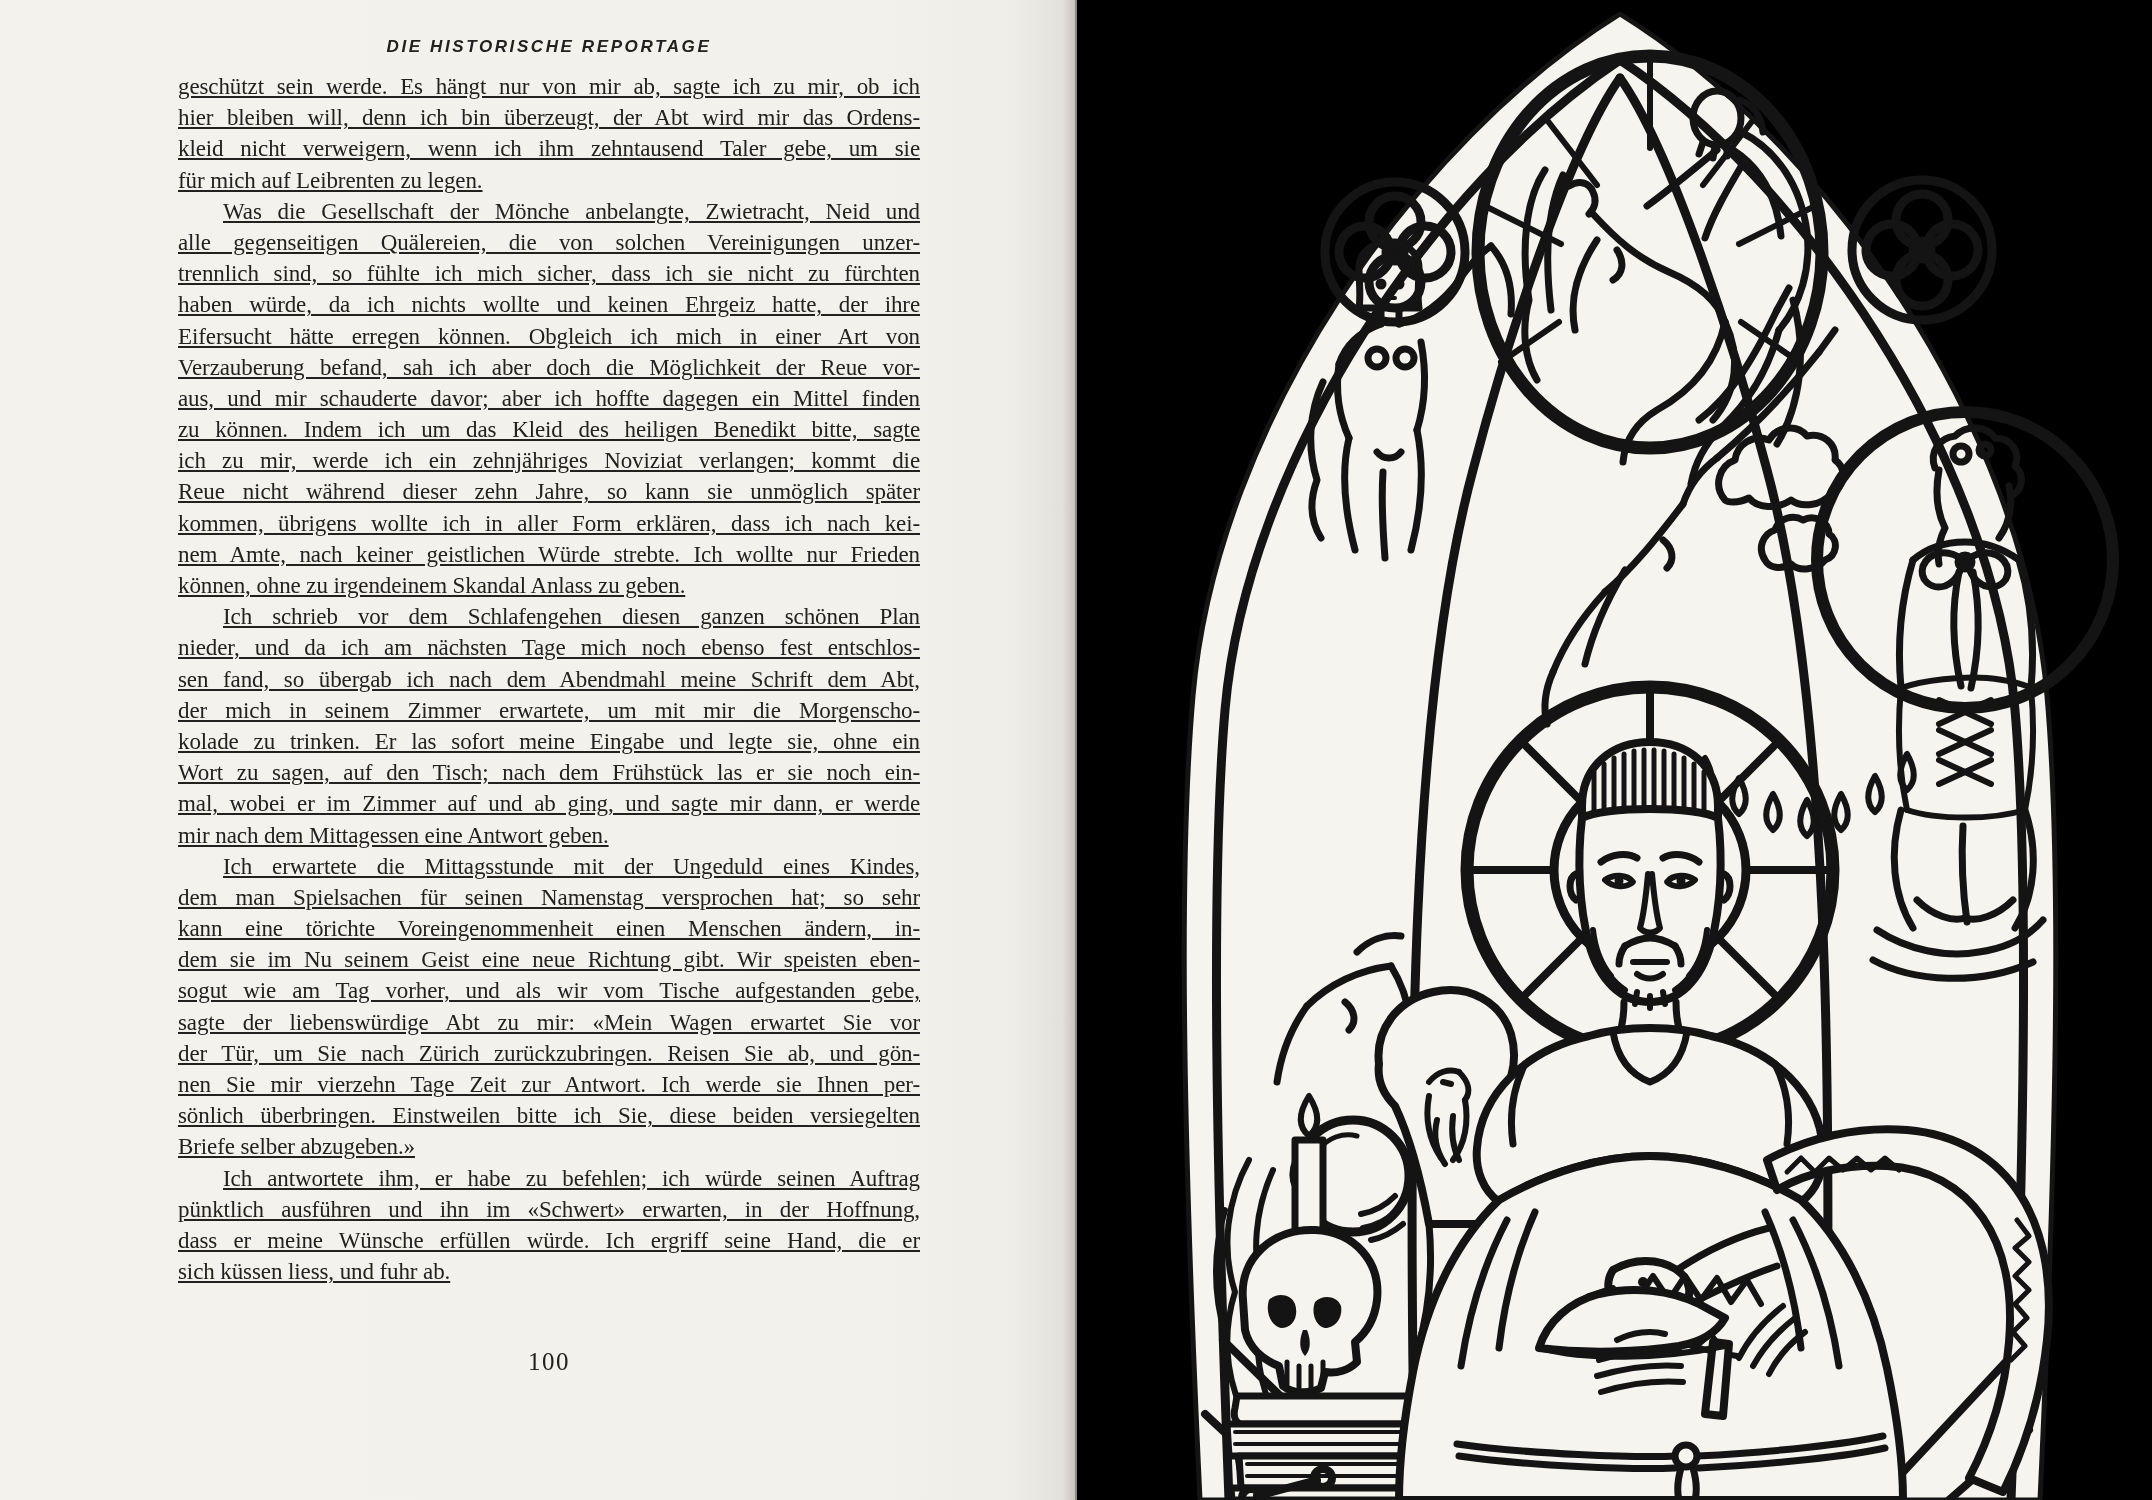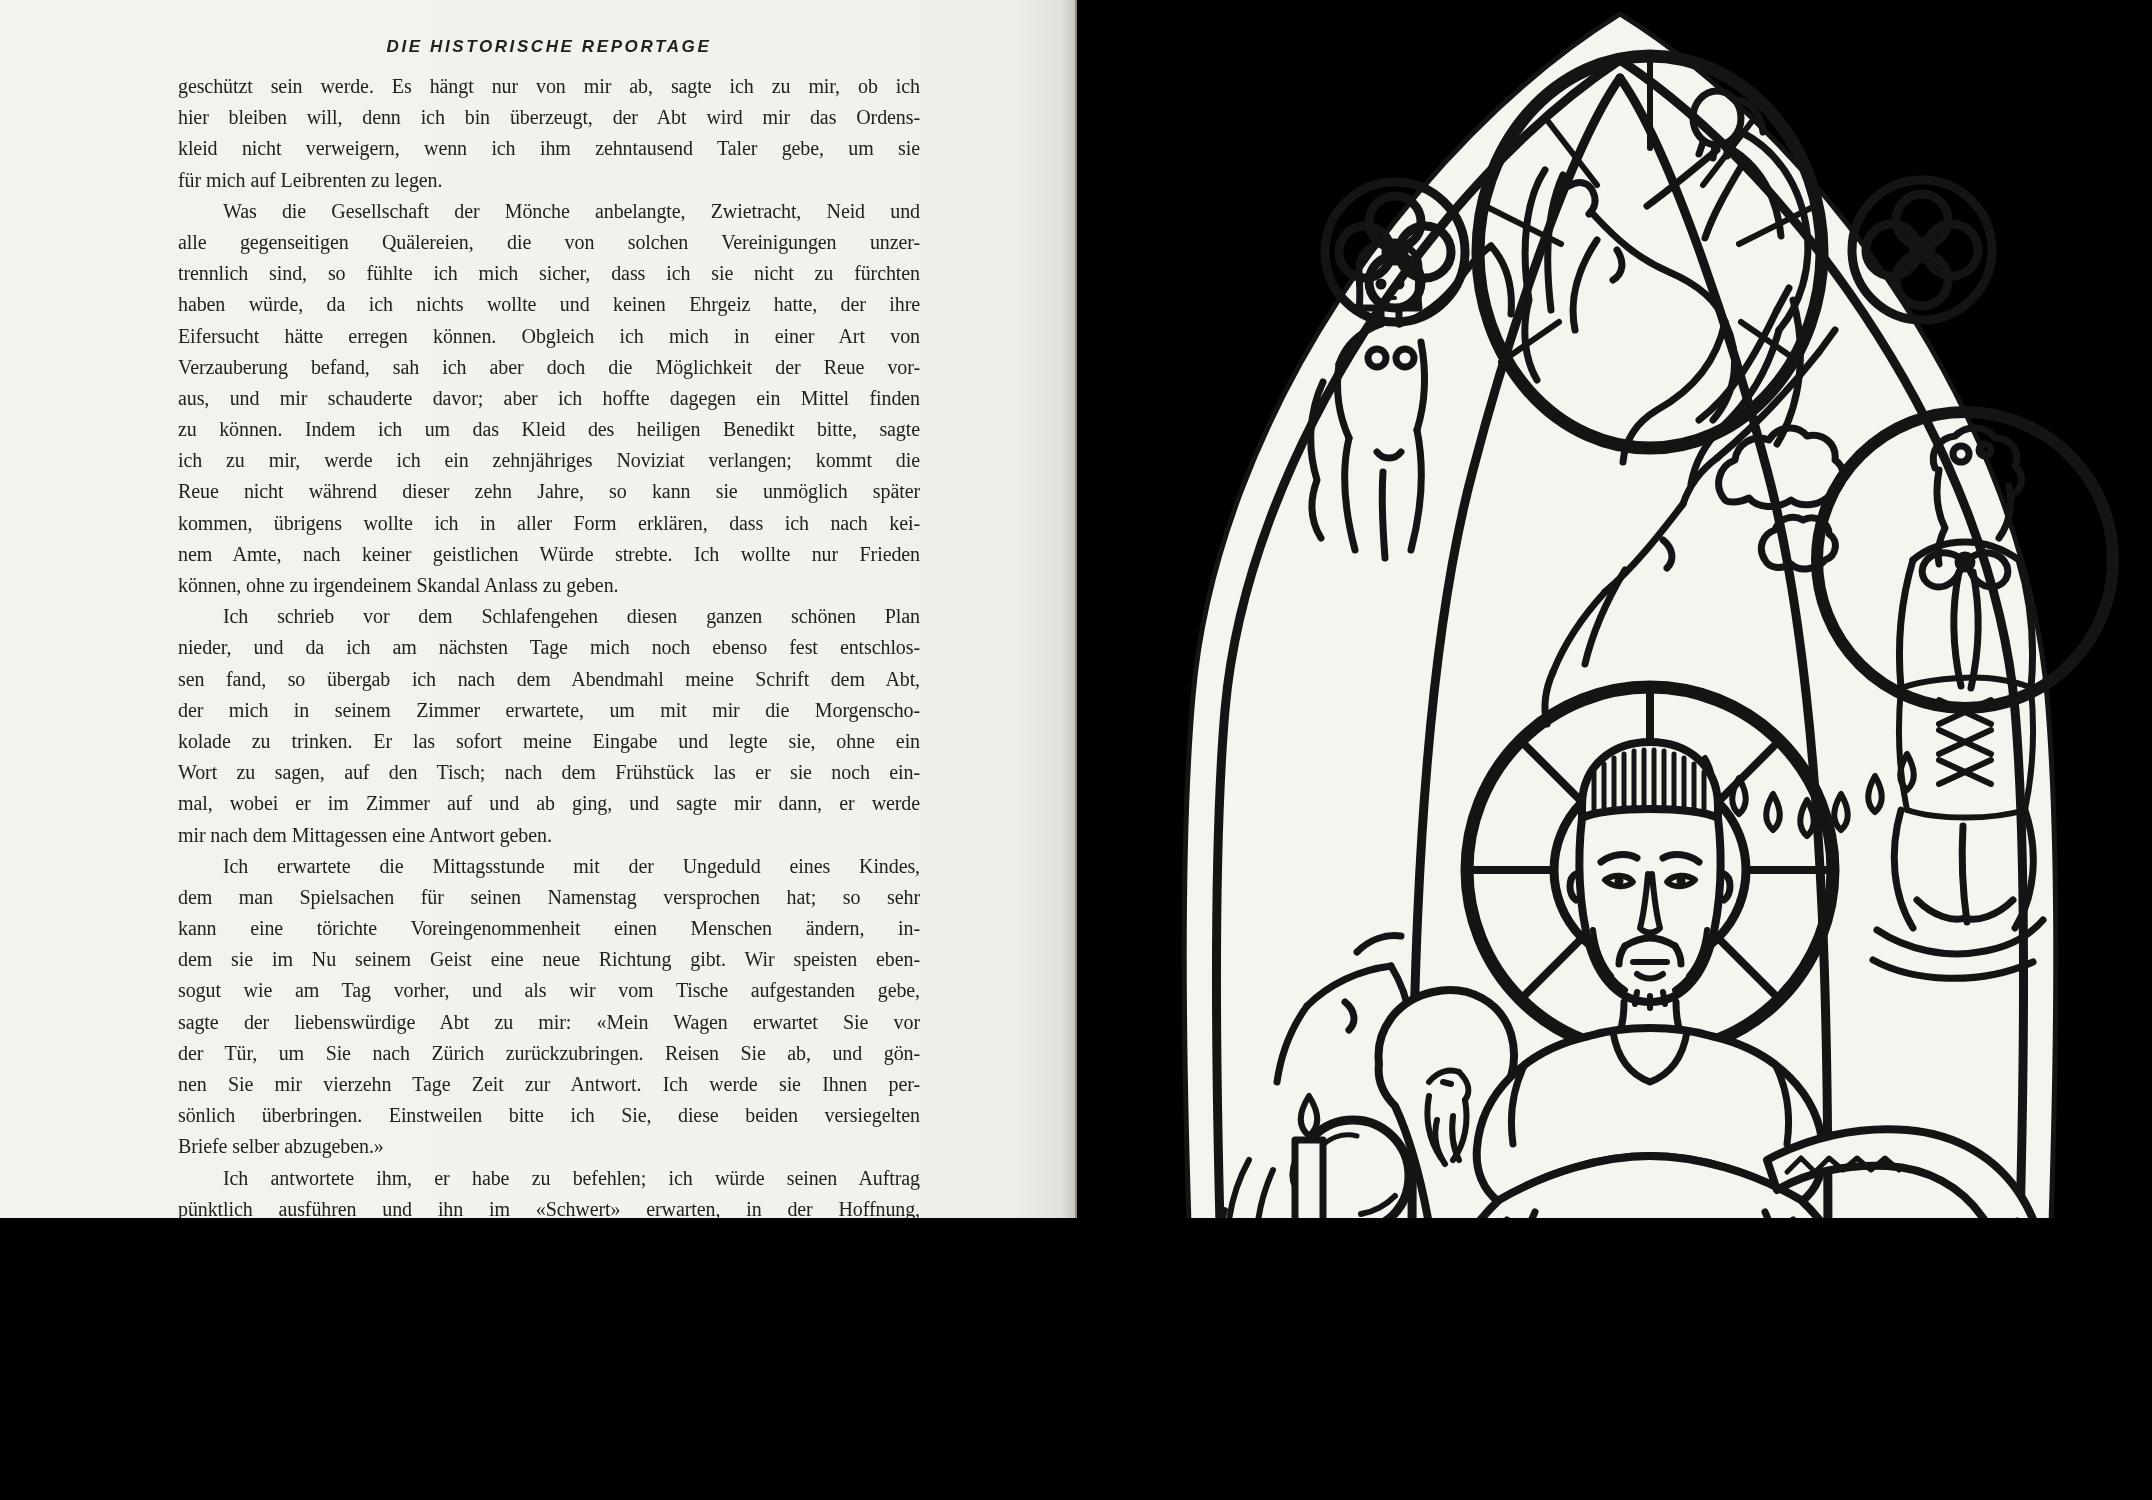--- a/index.html
+++ b/index.html
@@ -1,35 +1,36 @@
 <!DOCTYPE html>
 <html><head>
 <meta charset="utf-8">
 <style>
   html,body { margin:0; padding:0; background:#000; }
   .spread {
-    position:relative; width:2152px; height:1218px; overflow:hidden;
+    position:relative; width:2152px; height:1500px; overflow:hidden;
     font-family:"Liberation Serif", serif;
   }
   
   .page-left {
     position:absolute; left:0; top:0; width:1077px; height:1500px;
     background:linear-gradient(90deg,#f4f2ed 0%,#f3f1ec 80%,#efede8 94%,#e3e1db 98.6%,#c9c6c0 99.8%,#a5a29c 100%);
   }
   .running-head {
     position:absolute; top:37px; left:178px; width:742px;
     text-align:center;
     font-family:"Liberation Sans", sans-serif;
     font-weight:bold; font-style:italic;
     font-size:17px; letter-spacing:2.6px; color:#22211f;
   }
   .text-block {
     position:absolute; left:178px; top:71px; width:742px;
-    font-size:20px; line-height:31.2px; color:#22211f;
+    font-size:23px; line-height:31.2px; color:#22211f;
     letter-spacing:-0.1px;
+    text-decoration:underline;
   }
   .line {
     height:31.2px; overflow:hidden;
     text-align:justify; text-align-last:justify;
   }
   .line.end { text-align-last:left; }
   .line.indent { text-indent:45px; }
   .page-number {
     position:absolute; top:1348px; left:178px; width:742px;
     text-align:center; font-size:25px; letter-spacing:1.5px; color:#22211f;

